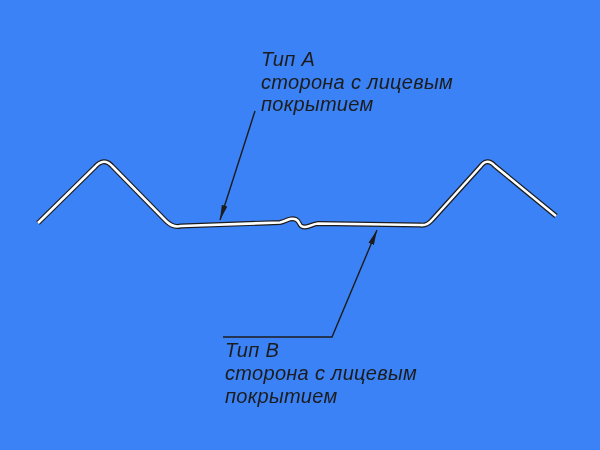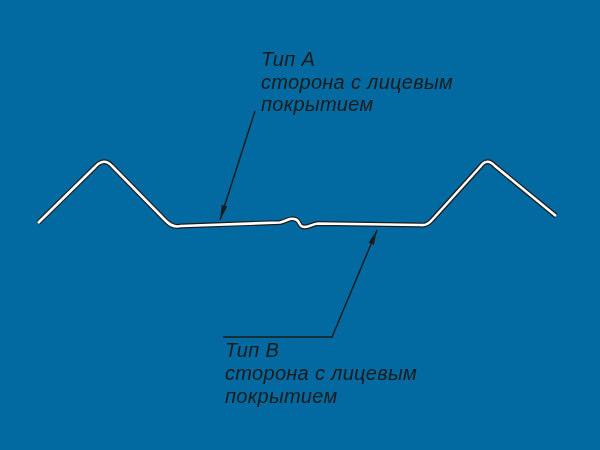--- a/index.html
+++ b/index.html
@@ -4,21 +4,21 @@
 <style>
   html, body {
     margin: 0;
     padding: 0;
     background: #ffffff;
   }
   .canvas {
     position: relative;
     width: 600px;
     height: 450px;
-    background: #0369a1;
+    background: #3b82f6;
     overflow: hidden;
   }
   svg text {
     font-family: "Liberation Sans", sans-serif;
     font-style: italic;
     font-size: 20px;
     fill: #1c1c1c;
     letter-spacing: 0.3px;
   }
 </style>

